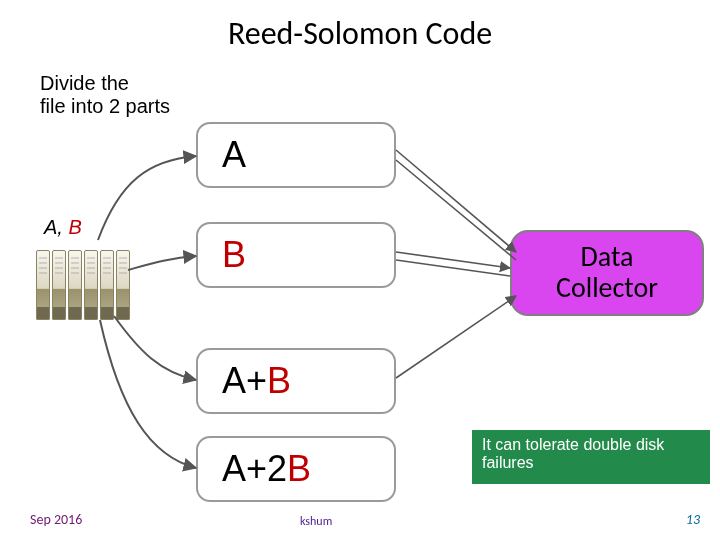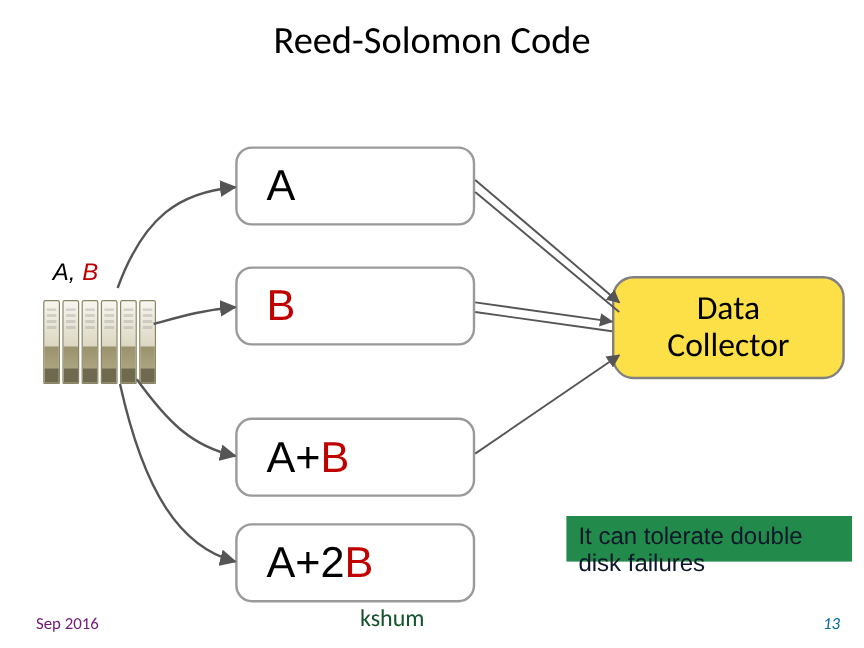--- a/index.html
+++ b/index.html
@@ -98,49 +98,49 @@
     width: 190px;
     height: 82px;
     border: 2px solid #808080;
     border-radius: 18px;
     font-size: 28px;
     line-height: 1.1;
     display: flex;
     align-items: center;
     justify-content: center;
     text-align: center;
-    background: #fde047;
+    background: #d946ef;
   }
   .callout {
     position: absolute;
     top: 430px;
     left: 472px;
     width: 238px;
-    height: 38px;
+    height: 54px;
     background: #228b4b;
-    color: #0f172a;
-    font-family: Arial, sans-serif;
-    font-size: 20px;
+    color: #ffffff;
+    font-family: Arial, sans-serif;
+    font-size: 16px;
     line-height: 1.15;
     padding: 6px 10px;
     box-sizing: border-box;
   }
   .footer-date {
     position: absolute;
     bottom: 12px;
     left: 30px;
     font-size: 14px;
     color: #701a75;
   }
   .footer-center {
     position: absolute;
     bottom: 12px;
     left: 300px;
-    font-size: 20px;
-    color: #14532d;
+    font-size: 12px;
+    color: #4c1d95;
   }
   .footer-page {
     position: absolute;
     bottom: 12px;
     right: 20px;
     font-size: 14px;
     color: #0369a1;
     font-style: italic;
   }
   svg.lines {
@@ -150,20 +150,21 @@
     pointer-events: none;
   }
 </style>
 </head>
 <body>
 
 <div class="slide">
 
   <div class="title">Reed-Solomon Code</div>
 
+  <div class="subtitle">Divide the<br>file into 2 parts</div>
 
   <div class="ab-label">
     <span class="a-part">A</span><span>, </span><span class="b-part">B</span>
   </div>
 
   <div class="server">
     <div class="blade"></div>
       <div class="blade"></div>
       <div class="blade"></div>
     <div class="blade"></div>

